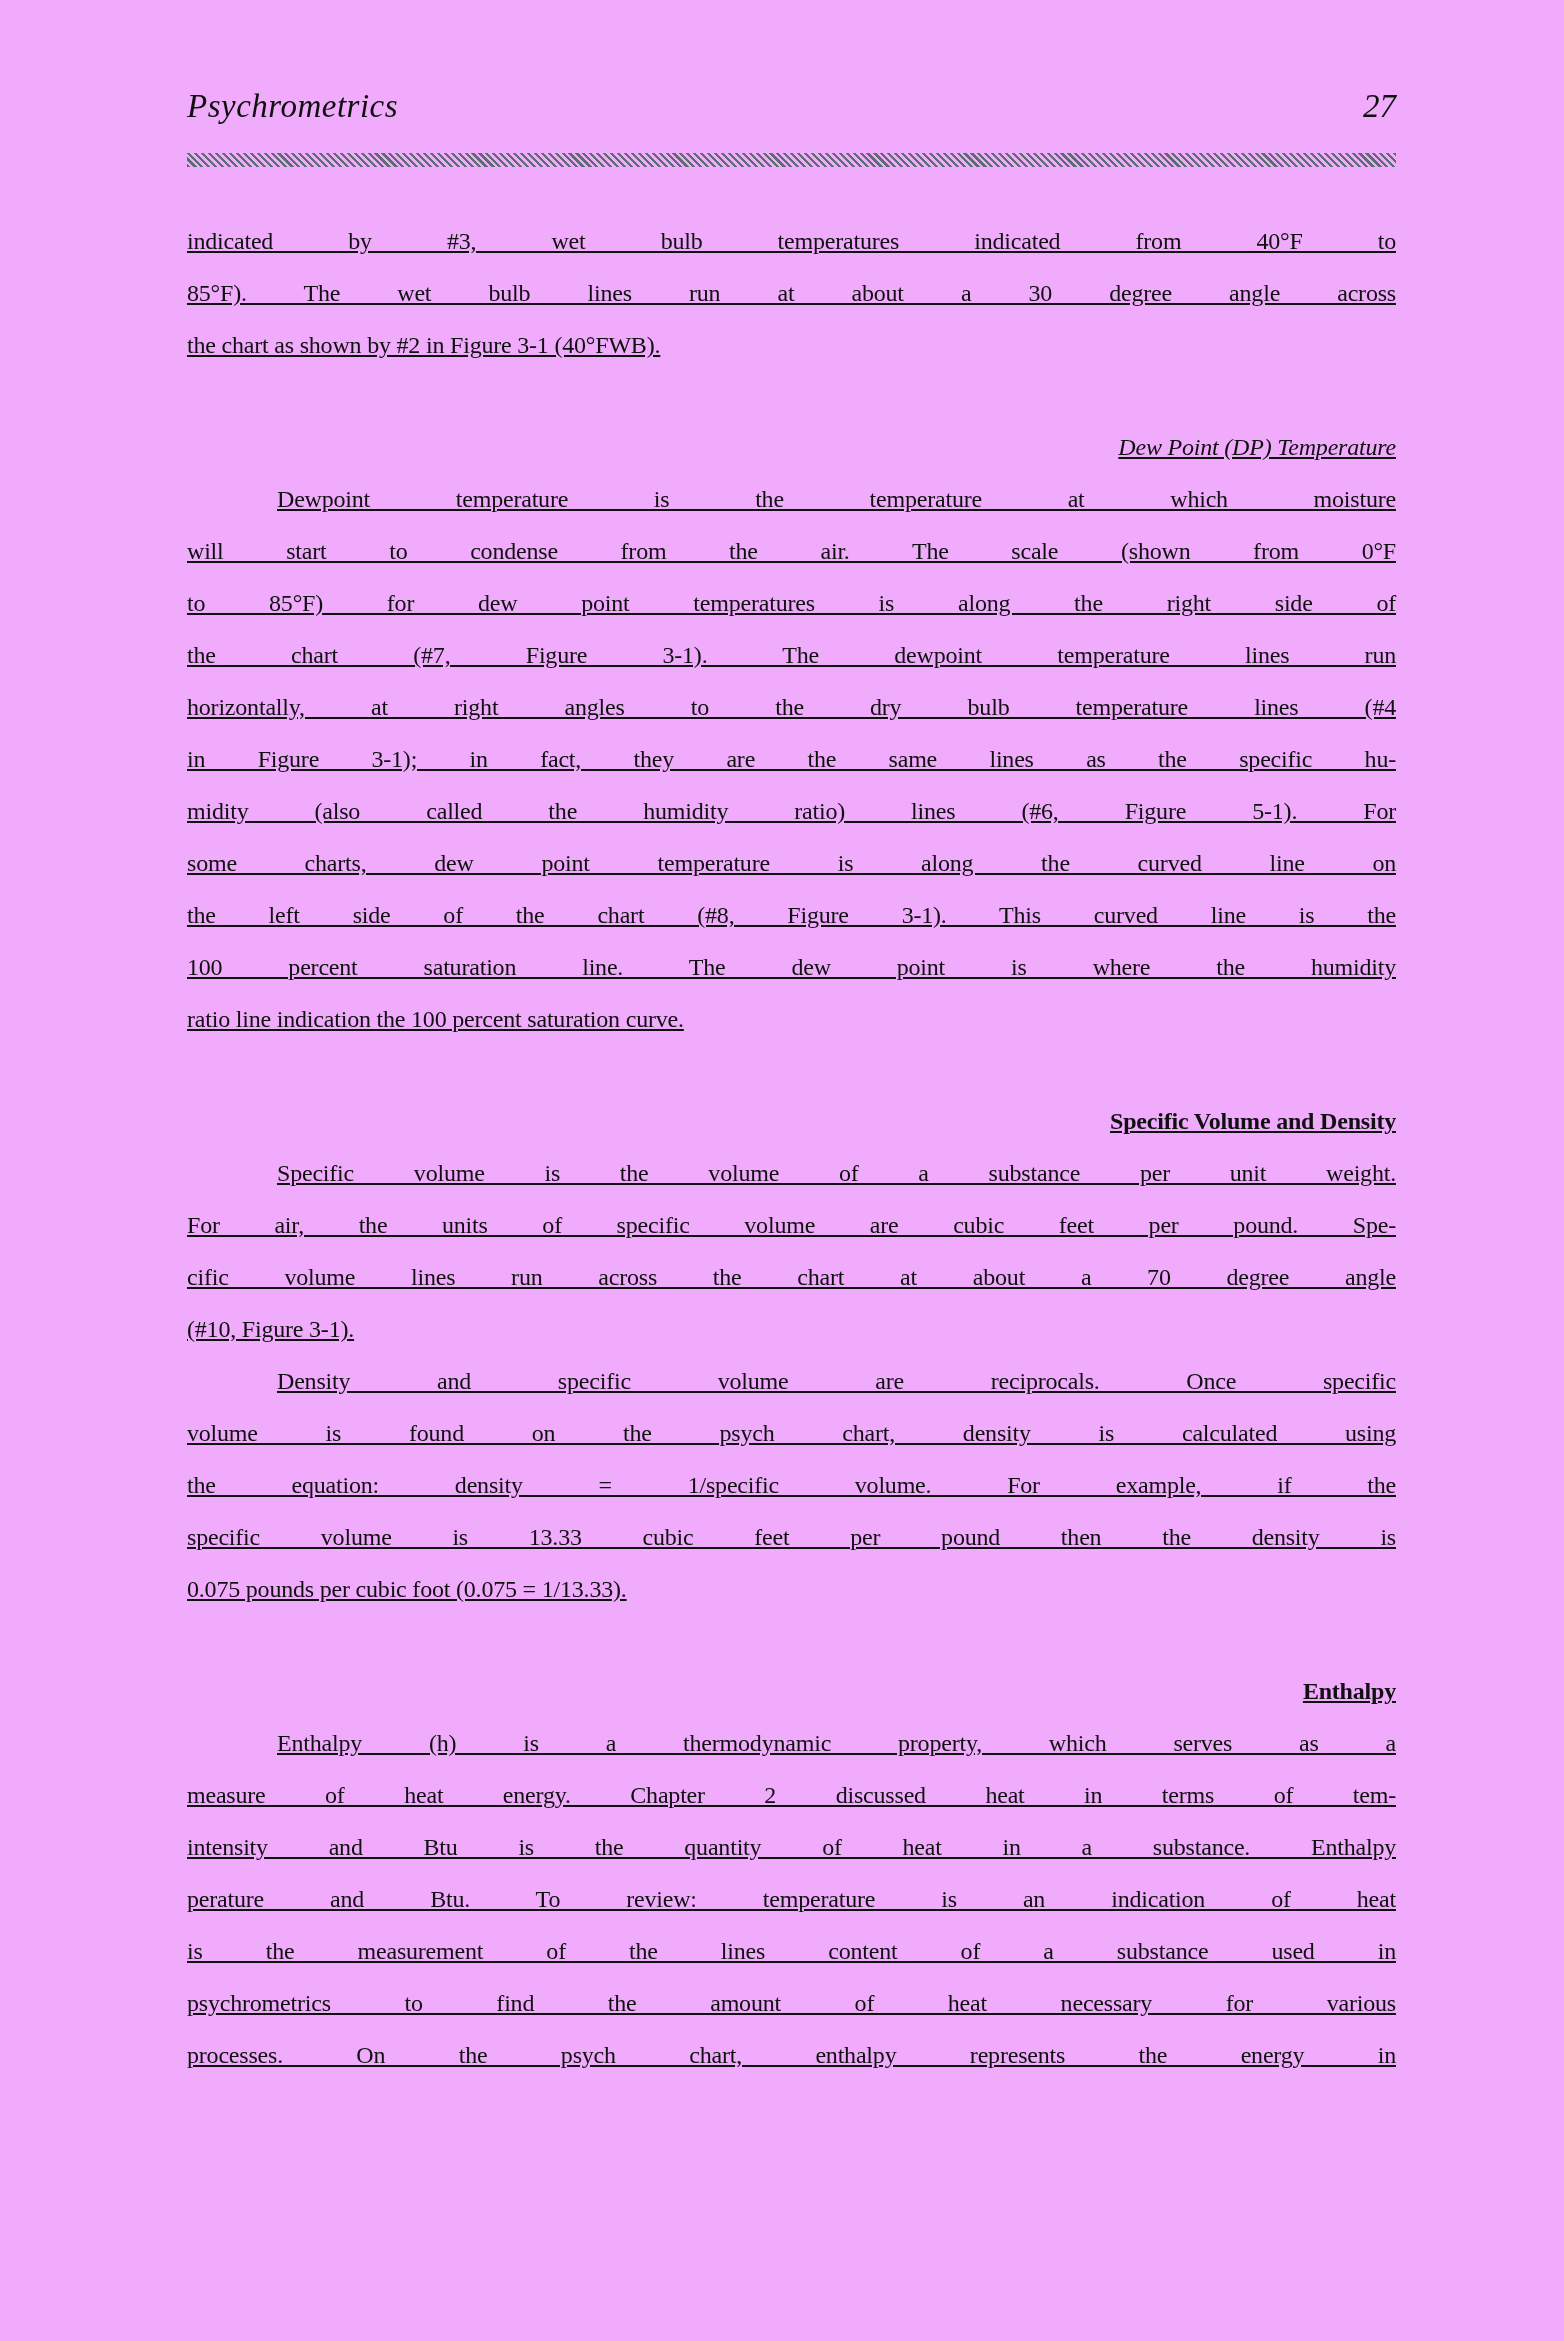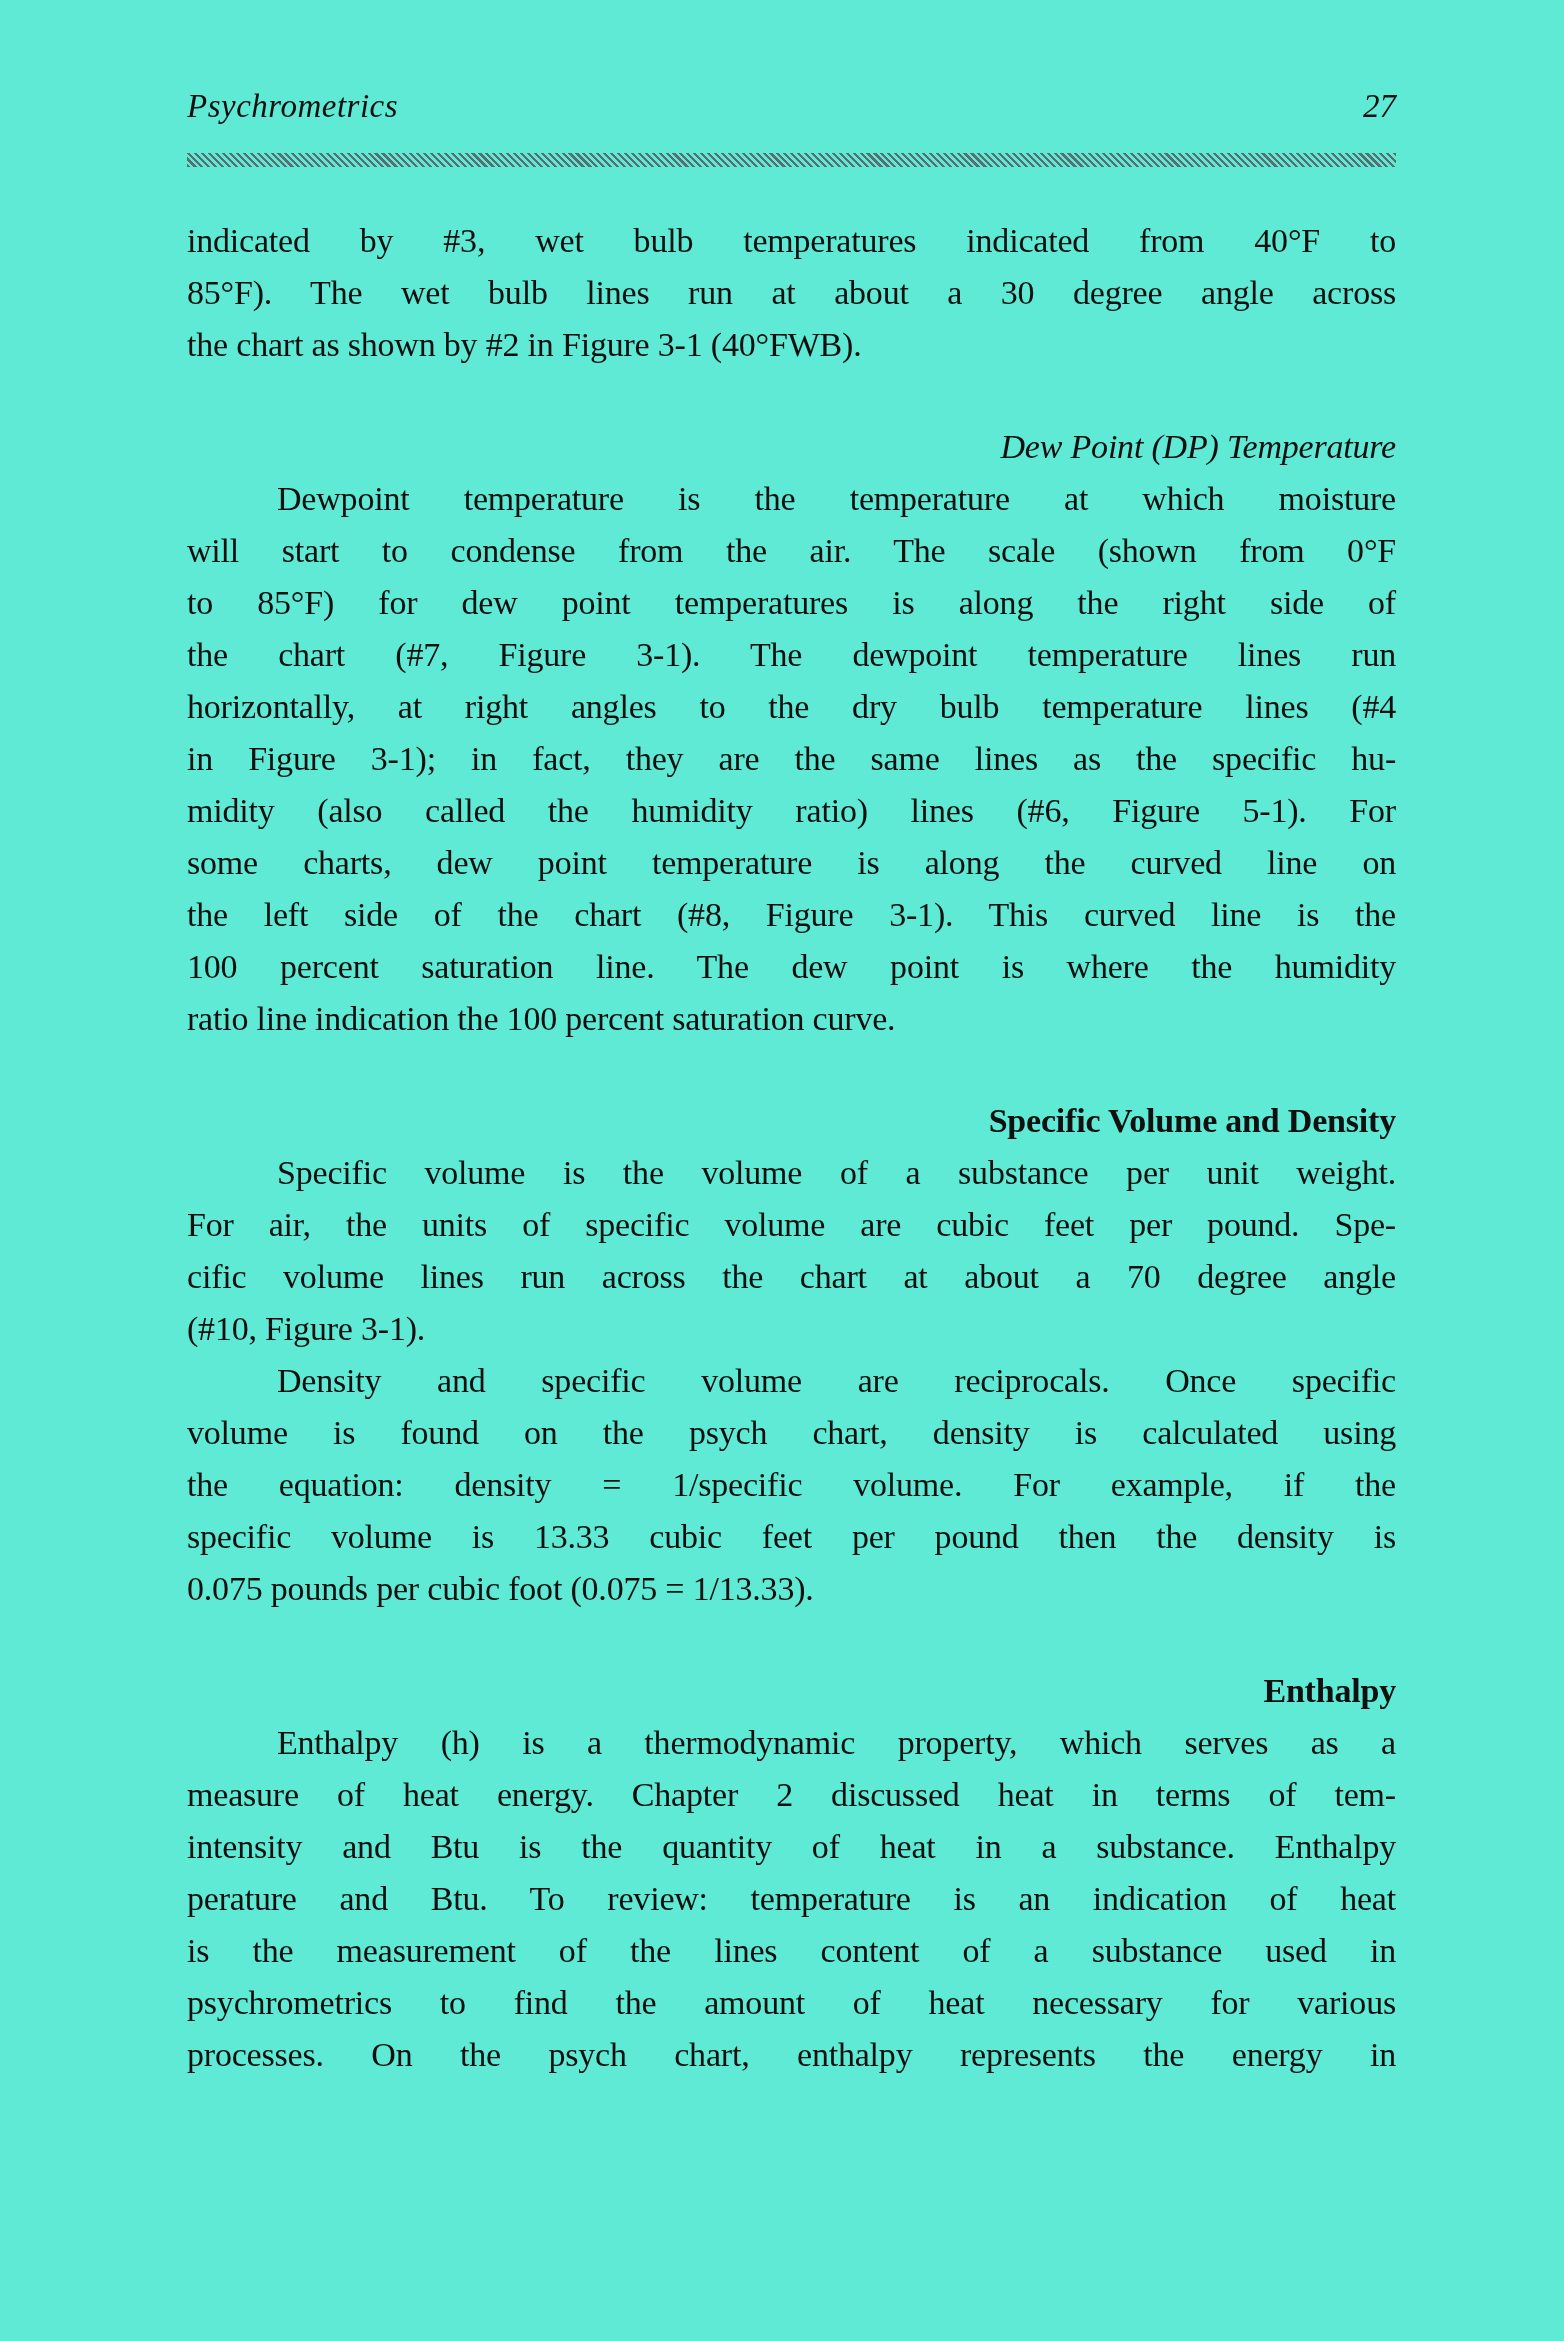--- a/index.html
+++ b/index.html
@@ -4,21 +4,21 @@
 <style>
   html, body {
     margin: 0;
     padding: 0;
     background: #ffffff;
   }
   .page {
     position: relative;
     width: 1565px;
     height: 2342px;
-    background: #5eead4;
+    background: #f0abfc;
     font-family: "Liberation Serif", "DejaVu Serif", serif;
     color: #101010;
     overflow: hidden;
   }
   .running-header {
     position: absolute;
     left: 187px;
     width: 1209px;
     top: 88px;
     display: flex;
@@ -45,23 +45,24 @@
       #5b6e6f 2.2px,
       rgba(255,255,255,0) 2.2px,
       rgba(255,255,255,0) 4.9px
     );
   }
   .content {
     position: absolute;
     left: 187px;
     width: 1209px;
     top: 215px;
-    font-size: 34px;
+    font-size: 24px;
     line-height: 52px;
     letter-spacing: -0.2px;
+    text-decoration: underline;
   }
   .line {
     text-align: justify;
     text-align-last: justify;
     white-space: normal;
   }
   .line.last {
     text-align-last: left;
   }
   .line.indent {

